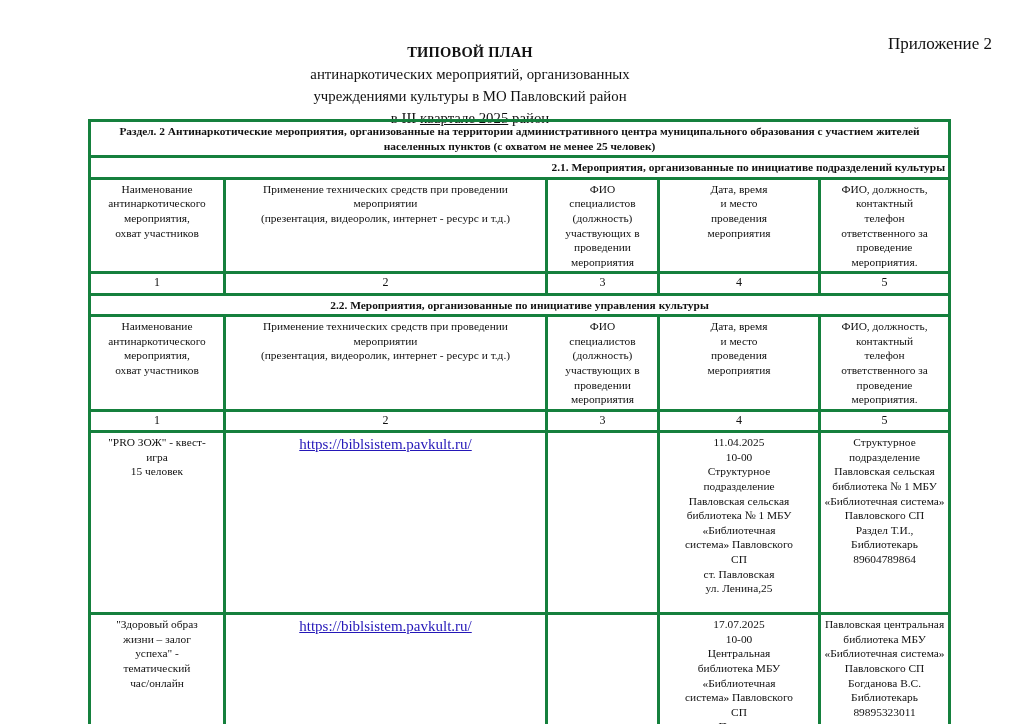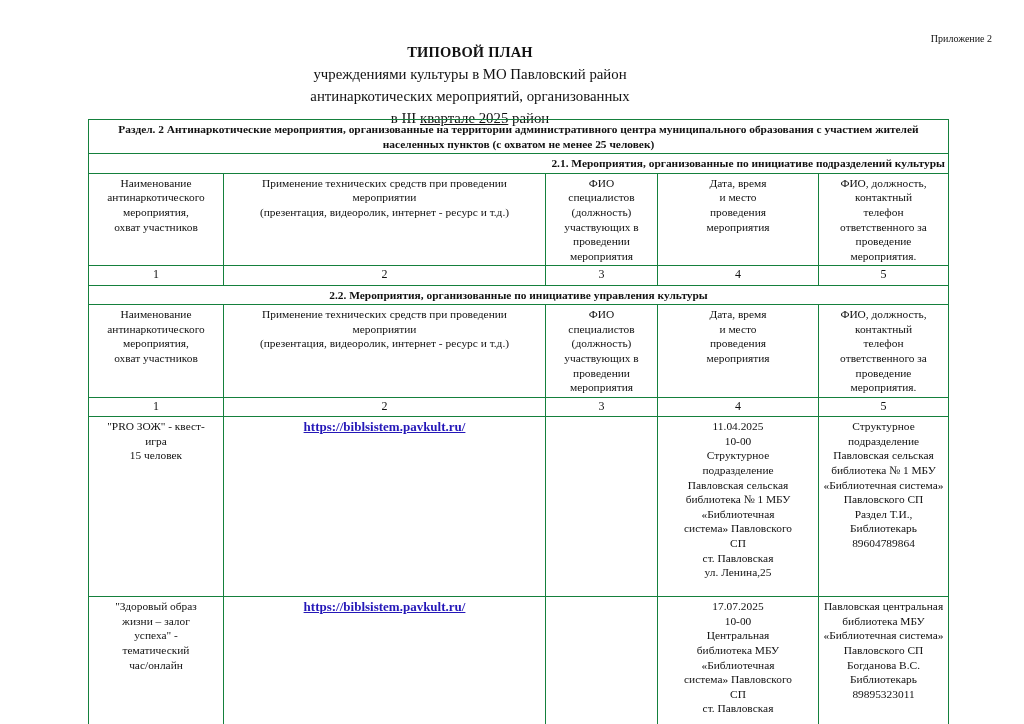--- a/index.html
+++ b/index.html
@@ -19,21 +19,21 @@
     width: 1024px;
     height: 724px;
     box-sizing: border-box;
   }
 
   
   .appendix {
     position: absolute;
     top: 33px;
     right: 32px;
-    font-size: 10px;
+    font-size: 17px;
     line-height: 1.25;
     white-space: nowrap;
   }
   .title-block {
     position: absolute;
     top: 42px;
     left: 0;
     width: 940px;
     text-align: center;
   }
@@ -52,21 +52,21 @@
   
   .doc-table {
     position: absolute;
     left: 88px;
     top: 119px;
     width: 860px;
     border-collapse: collapse;
     table-layout: fixed;
   }
   .doc-table td {
-    border: 1px solid #15803d;
+    border: 3px solid #15803d;
     vertical-align: top;
     padding: 2px 3px;
     font-size: 11.4px;
     line-height: 1.28;
     text-align: center;
   }
   .band {
     font-weight: bold;
     font-size: 11.6px;
     line-height: 1.3;
@@ -82,37 +82,36 @@
     padding: 1px 3px 2px 3px;
   }
   .data-cell {
     font-size: 13px;
     line-height: 1.32;
     padding-top: 5px;
   }
   .link {
     color: #2417b8;
     text-decoration: underline;
-    font-size: 13px;
+    font-size: 15px;
     cursor: pointer;
-    font-weight: bold;
   }
   .nowrap-line { display: block; }
 </style>
 </head>
 <body>
 
 <div class="page">
 
   <div class="appendix">Приложение 2</div>
 
   <div class="title-block">
     <div class="title-main">ТИПОВОЙ ПЛАН</div>
+    <div class="title-line">антинаркотических мероприятий, организованных</div>
     <div class="title-line">учреждениями культуры в МО Павловский район</div>
-    <div class="title-line">антинаркотических мероприятий, организованных</div>
     <div class="title-line"><span>в III </span><span class="u">квартале 2025</span><span> район</span></div>
   </div>
 
   <table class="doc-table">
     <colgroup>
       <col style="width:135px">
       <col style="width:322px">
       <col style="width:112px">
       <col style="width:161px">
       <col style="width:130px">

